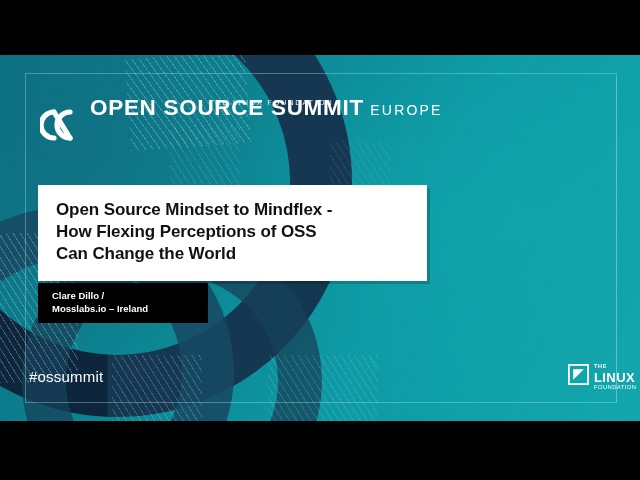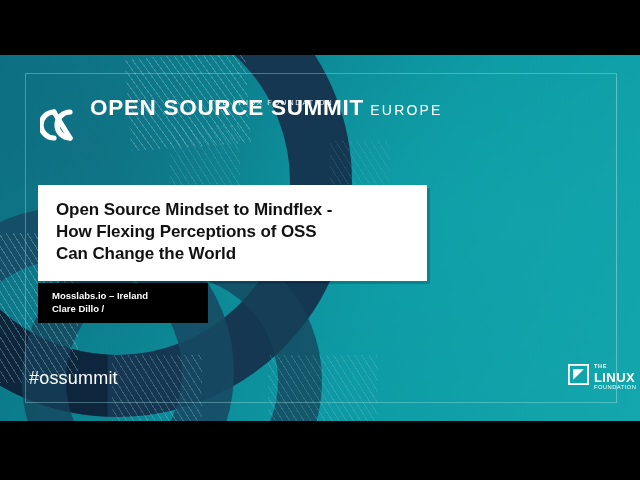--- a/index.html
+++ b/index.html
@@ -222,21 +222,21 @@
     line-height: 1.42;
     white-space: nowrap;
   }
 
   
   .hashtag {
     position: absolute;
     left: 29px;
     top: 313px;
     color: #ffffff;
-    font-size: 18px;
+    font-size: 15px;
     font-weight: 400;
     letter-spacing: 0.2px;
     z-index: 20;
     text-align: center;
   }
 
   
   .lf-logo {
     position: absolute;
     left: 553px;
@@ -313,22 +313,22 @@
       </span>
     </div>
 
     <div class="title-card">
       <div class="line">Open Source Mindset to Mindflex -</div>
       <div class="line">How Flexing Perceptions of OSS</div>
       <div class="line">Can Change the World</div>
     </div>
 
     <div class="speaker-band">
+      <div class="sline">Clare Dillo /</div>
       <div class="sline">Mosslabs.io – Ireland</div>
-      <div class="sline">Clare Dillo /</div>
     </div>
 
     <div class="hashtag">#ossummit</div>
 
     <div class="lf-logo">
       <span class="lf-mark">
         <svg viewBox="0 0 21 21" width="21" height="21" aria-hidden="true">
           <rect x="0.9" y="0.9" width="19.2" height="19.2" fill="none" stroke="#ffffff" stroke-width="1.8"></rect>
           <path d="M5.2 15.8 L5.2 5.2 L15.8 5.2 Z" fill="#ffffff"></path>
         </svg>

